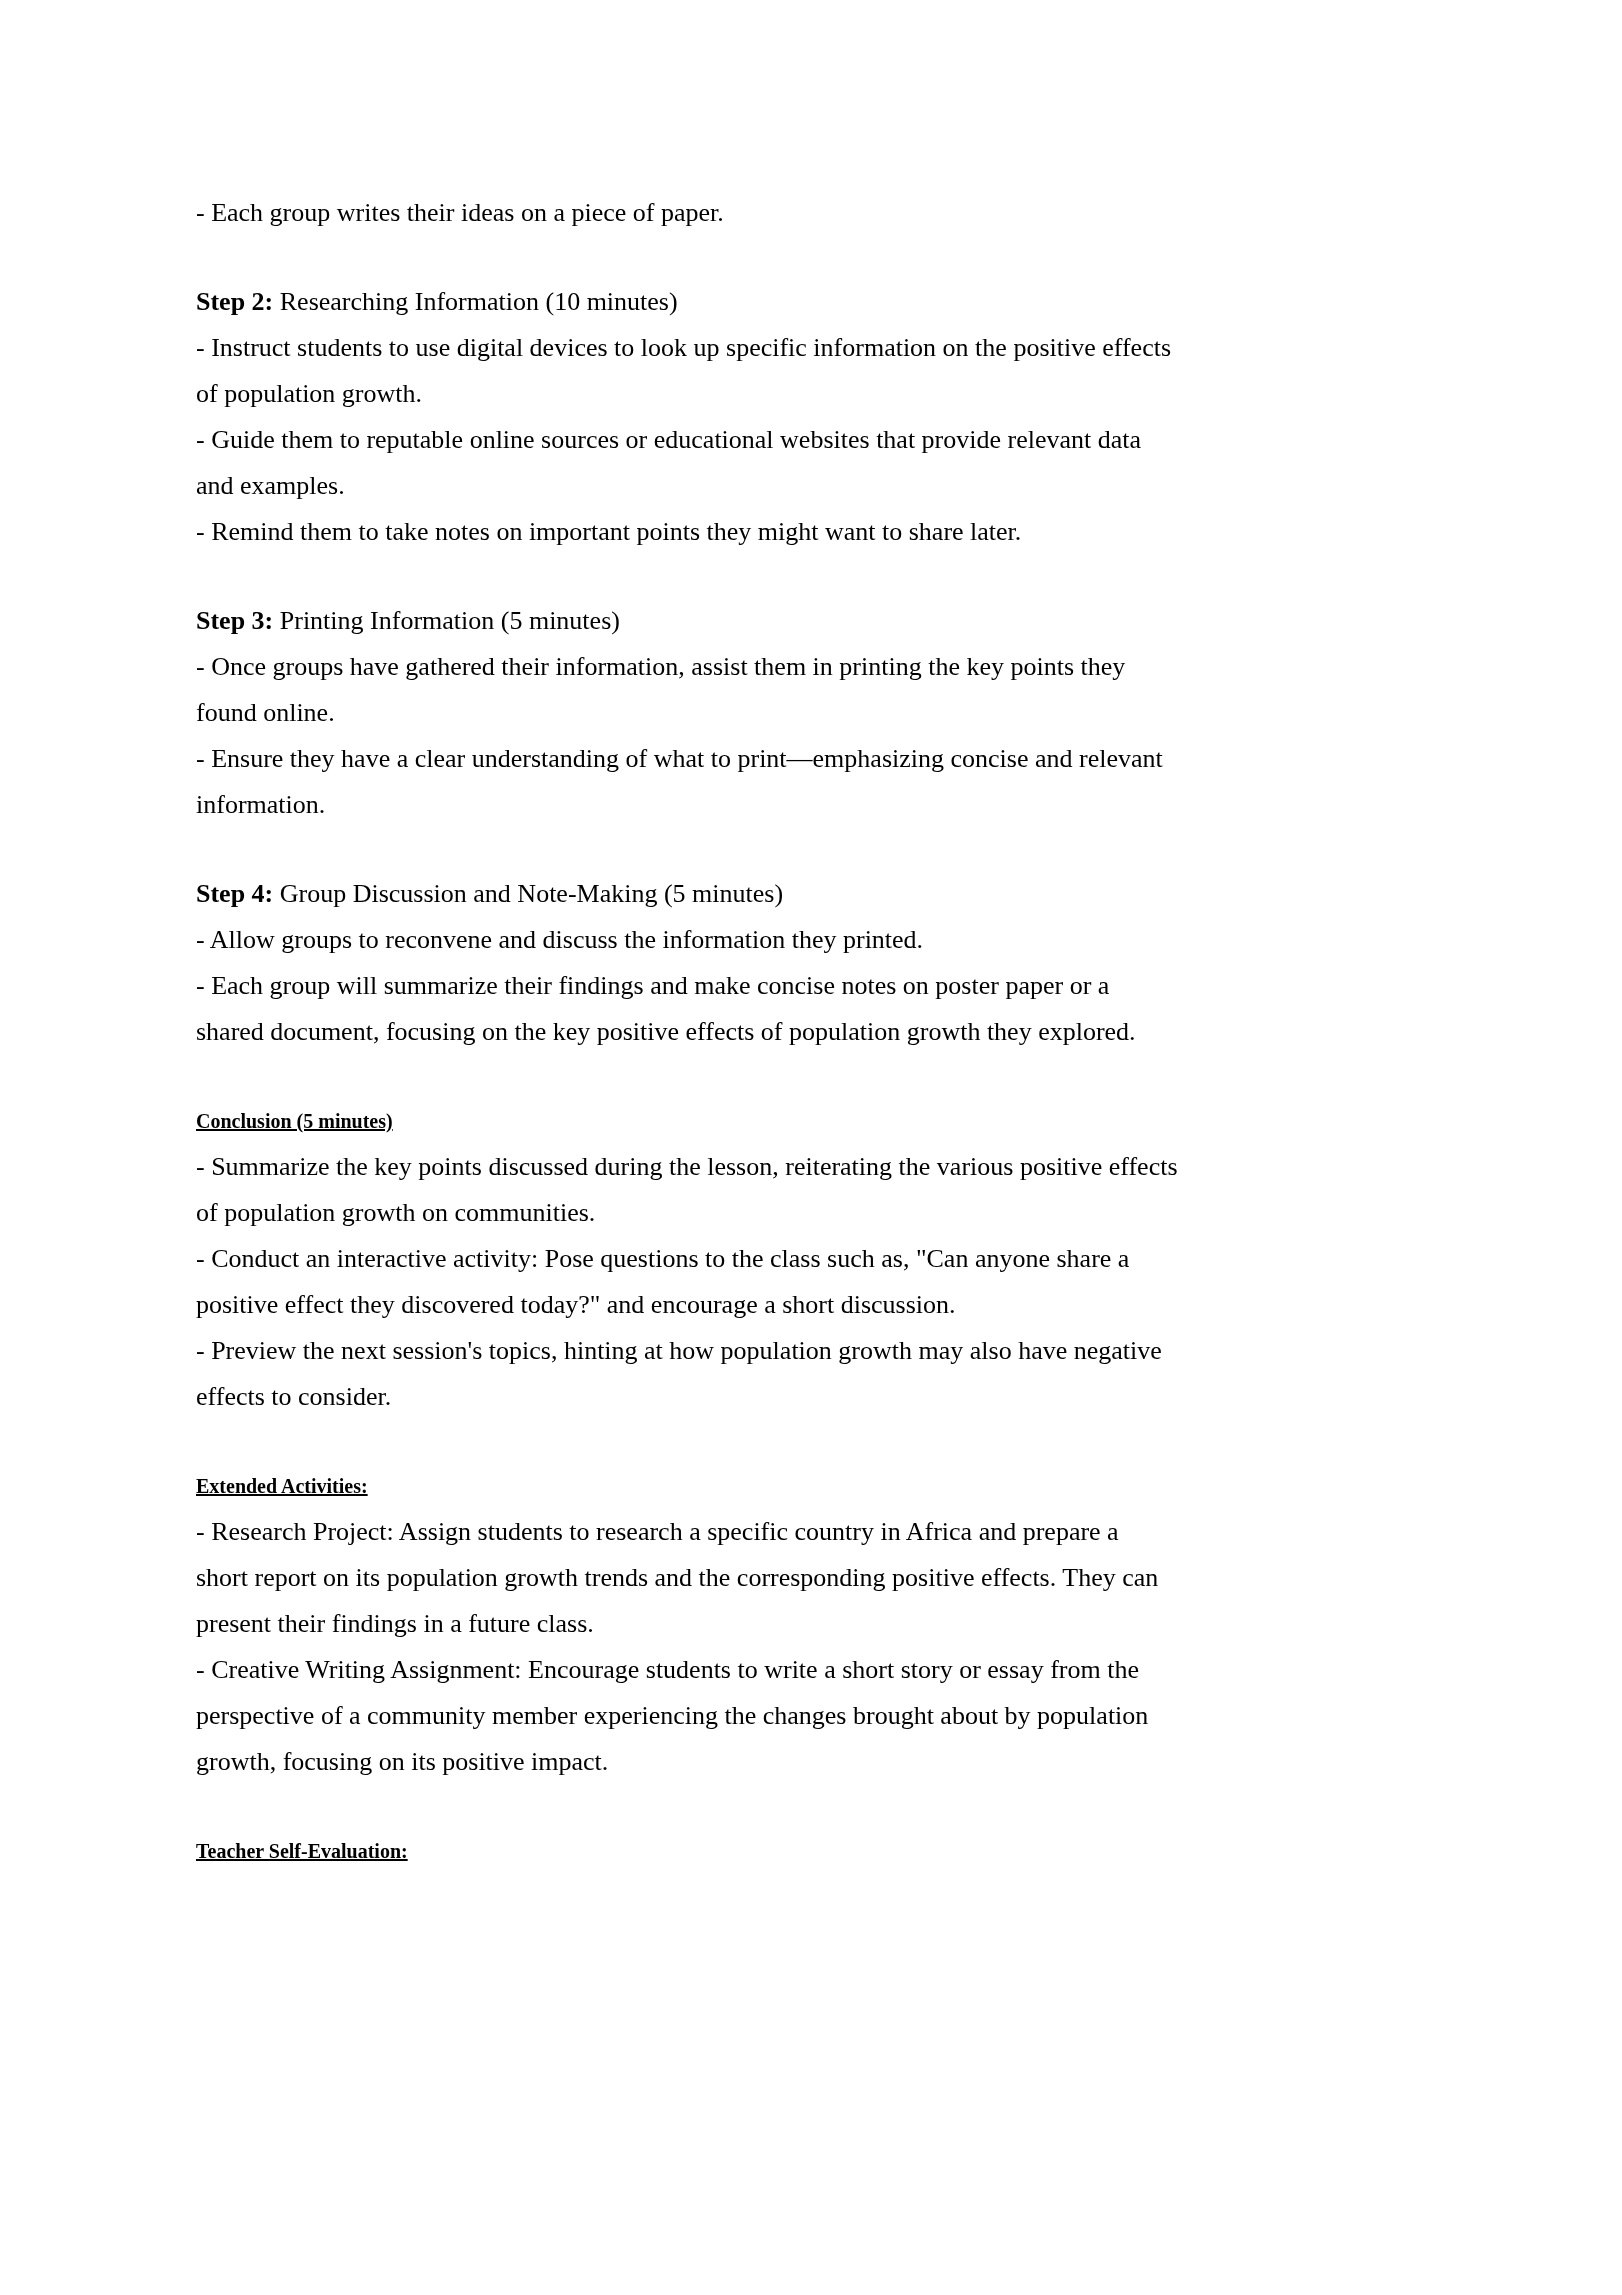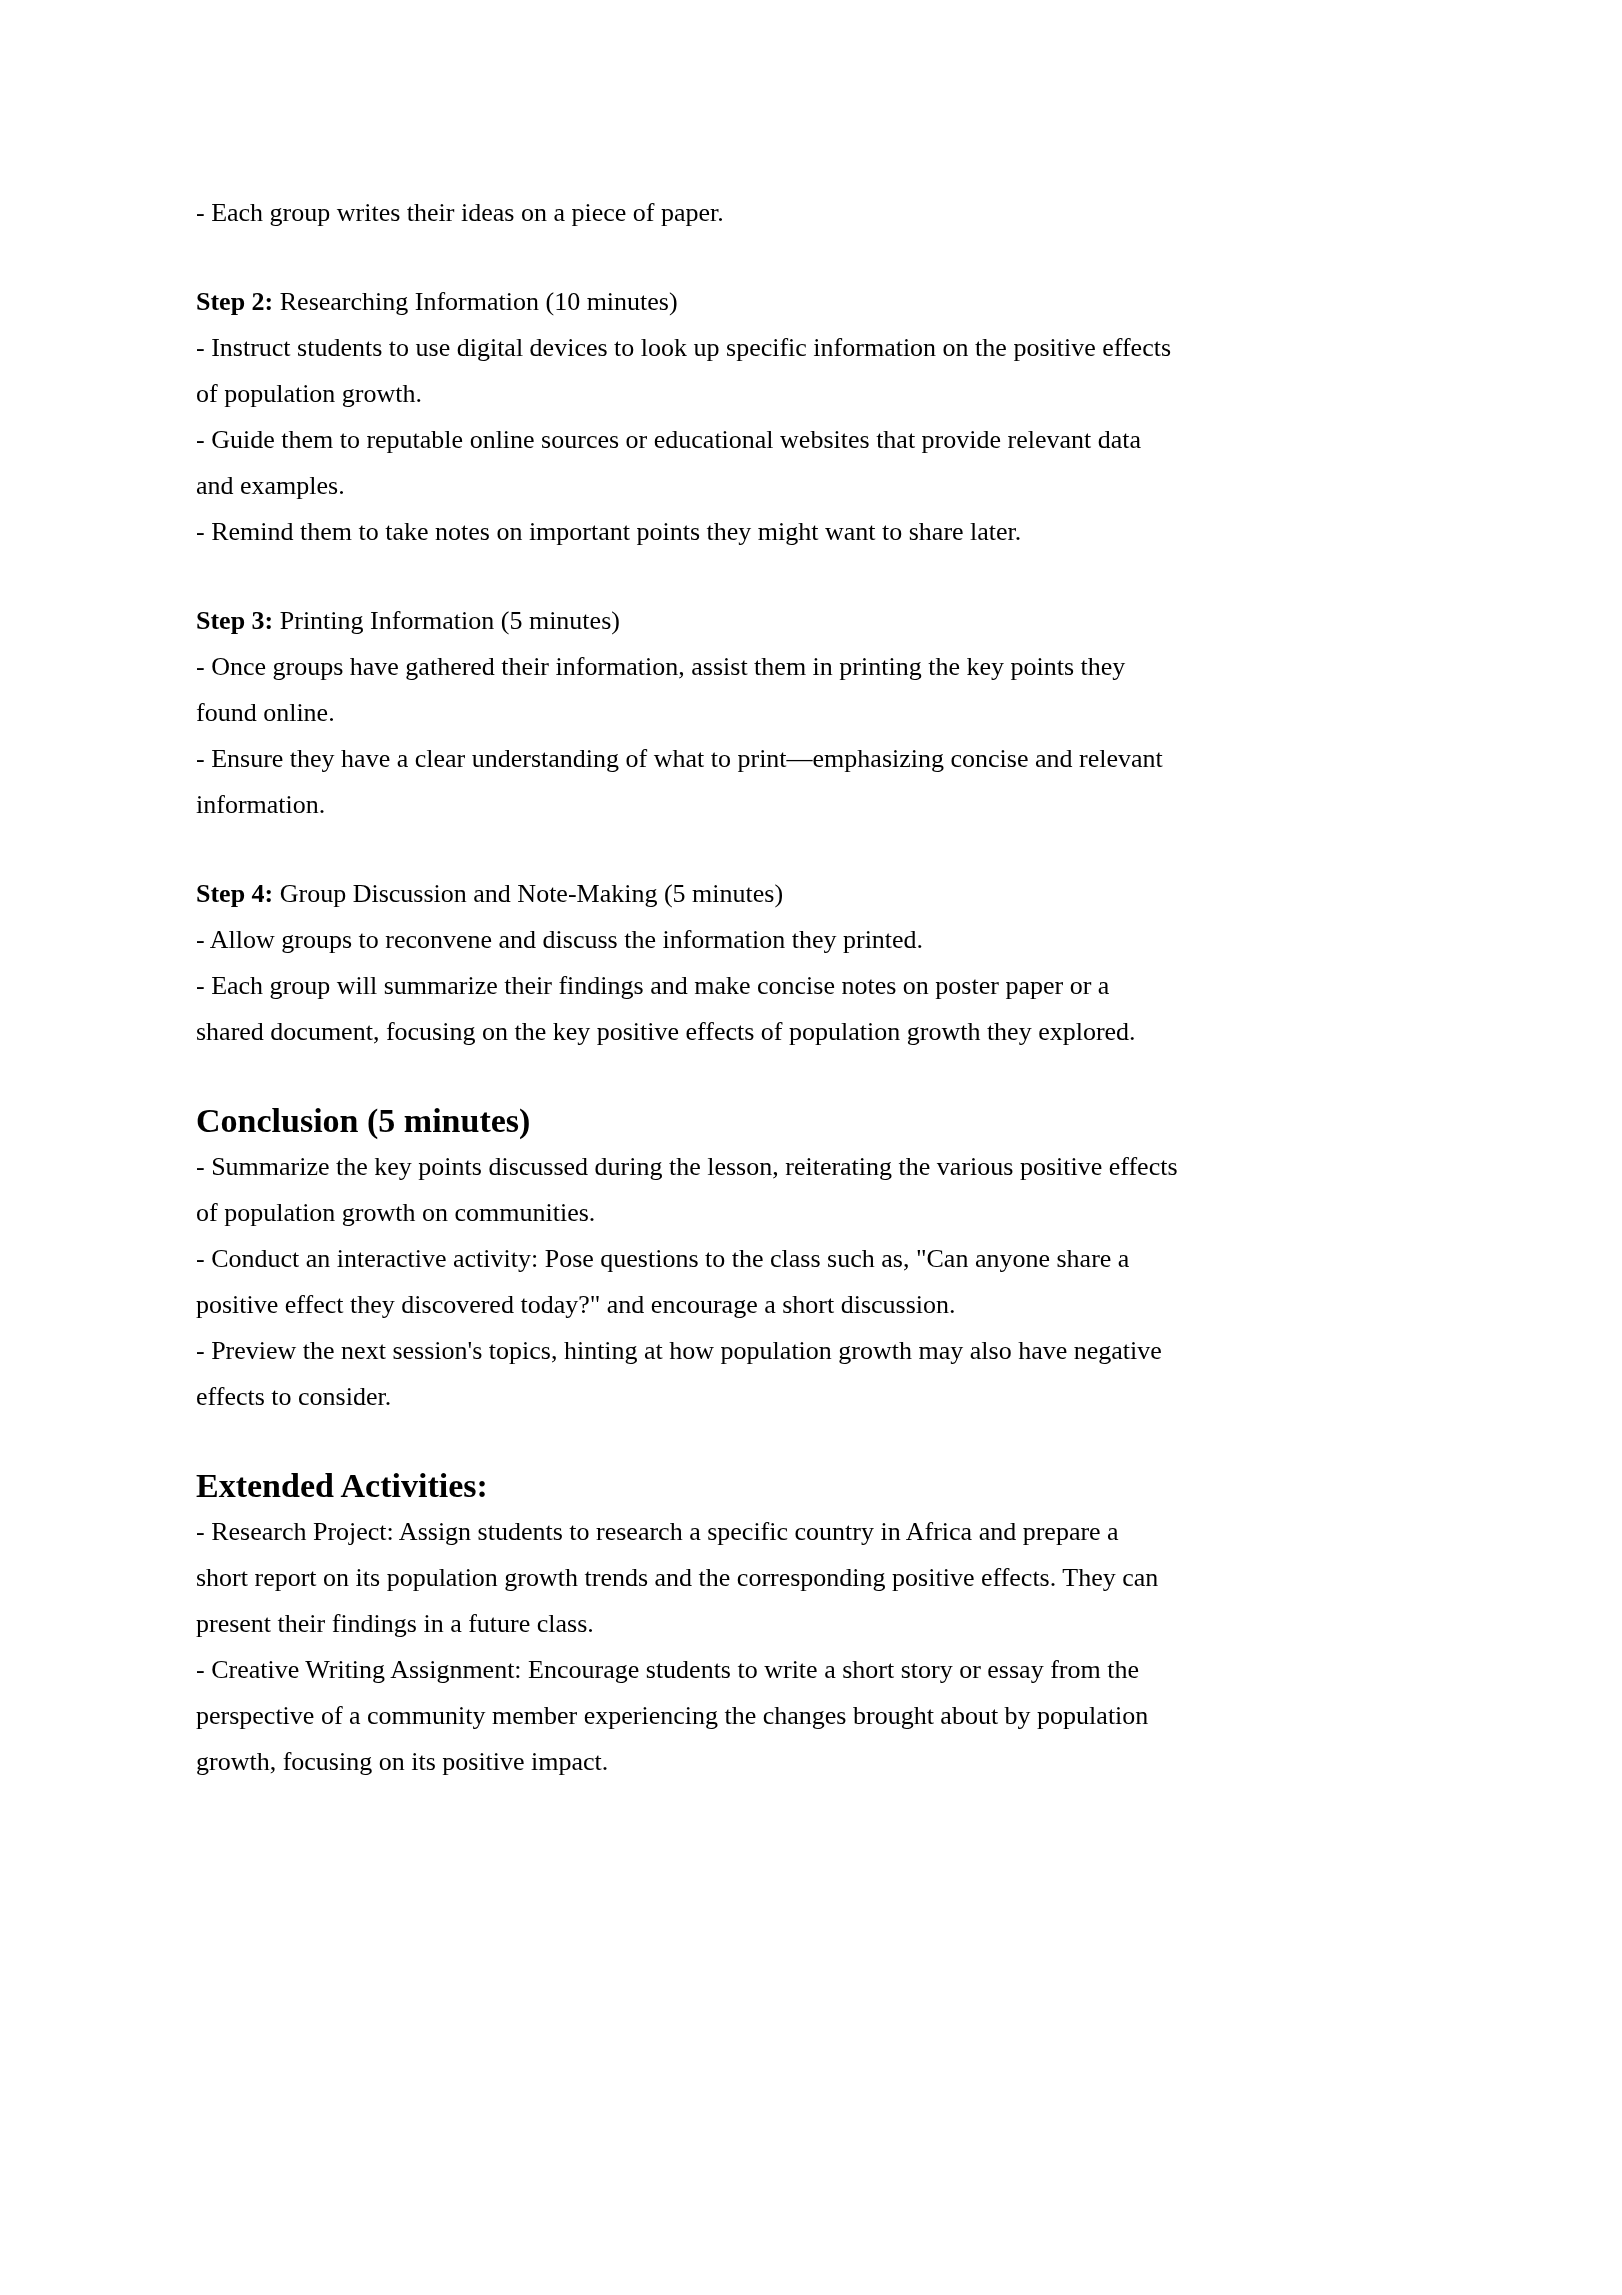--- a/index.html
+++ b/index.html
@@ -43,31 +43,33 @@
     margin-top: 0;
   }
   .heading-run {
     font-weight: bold;
     margin-top: 16px;
   }
   .para-line {
     display: block;
   }
   .section-heading {
-    font-size: 34px;
+    font-size: 20px;
     line-height: 46px;
     font-weight: bold;
+    text-decoration: underline;
   }
 </style>
 </head>
 <body>
 
 <div class="page">
   <div class="doc-body" id="doc-body">
       <div class="block tight"><span class="para-line">- Each group writes their ideas on a piece of paper.</span></div>
       <div class="block spaced"><div><span class="heading-run">Step 2:</span><span> Researching Information (10 minutes)</span></div><span class="para-line">- Instruct students to use digital devices to look up specific information on the positive effects</span><span class="para-line">of population growth.</span><span class="para-line">- Guide them to reputable online sources or educational websites that provide relevant data</span><span class="para-line">and examples.</span><span class="para-line">- Remind them to take notes on important points they might want to share later.</span></div>
       <div class="block spaced"><div><span class="heading-run">Step 3:</span><span> Printing Information (5 minutes)</span></div><span class="para-line">- Once groups have gathered their information, assist them in printing the key points they</span><span class="para-line">found online.</span><span class="para-line">- Ensure they have a clear understanding of what to print—emphasizing concise and relevant</span><span class="para-line">information.</span></div>
       <div class="block spaced"><div><span class="heading-run">Step 4:</span><span> Group Discussion and Note-Making (5 minutes)</span></div><span class="para-line">- Allow groups to reconvene and discuss the information they printed.</span><span class="para-line">- Each group will summarize their findings and make concise notes on poster paper or a</span><span class="para-line">shared document, focusing on the key positive effects of population growth they explored.</span></div>
       <div class="block spaced"><div class="section-heading">Conclusion (5 minutes)</div><span class="para-line">- Summarize the key points discussed during the lesson, reiterating the various positive effects</span><span class="para-line">of population growth on communities.</span><span class="para-line">- Conduct an interactive activity: Pose questions to the class such as, "Can anyone share a</span><span class="para-line">positive effect they discovered today?" and encourage a short discussion.</span><span class="para-line">- Preview the next session's topics, hinting at how population growth may also have negative</span><span class="para-line">effects to consider.</span></div>
       <div class="block spaced"><div class="section-heading">Extended Activities:</div><span class="para-line">- Research Project: Assign students to research a specific country in Africa and prepare a</span><span class="para-line">short report on its population growth trends and the corresponding positive effects. They can</span><span class="para-line">present their findings in a future class.</span><span class="para-line">- Creative Writing Assignment: Encourage students to write a short story or essay from the</span><span class="para-line">perspective of a community member experiencing the changes brought about by population</span><span class="para-line">growth, focusing on its positive impact.</span></div>
+      <div class="block spaced"><div class="section-heading">Teacher Self-Evaluation:</div></div>
     </div>
 </div>
 
 
 </body></html>

